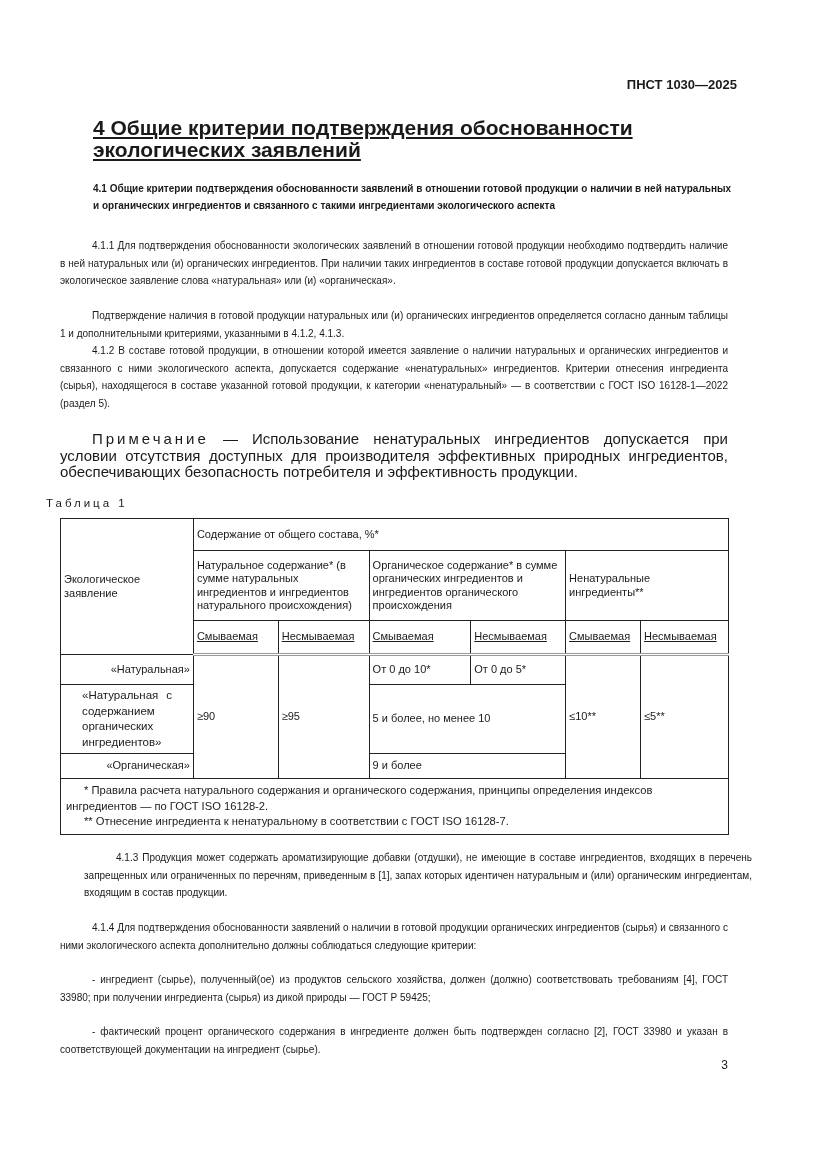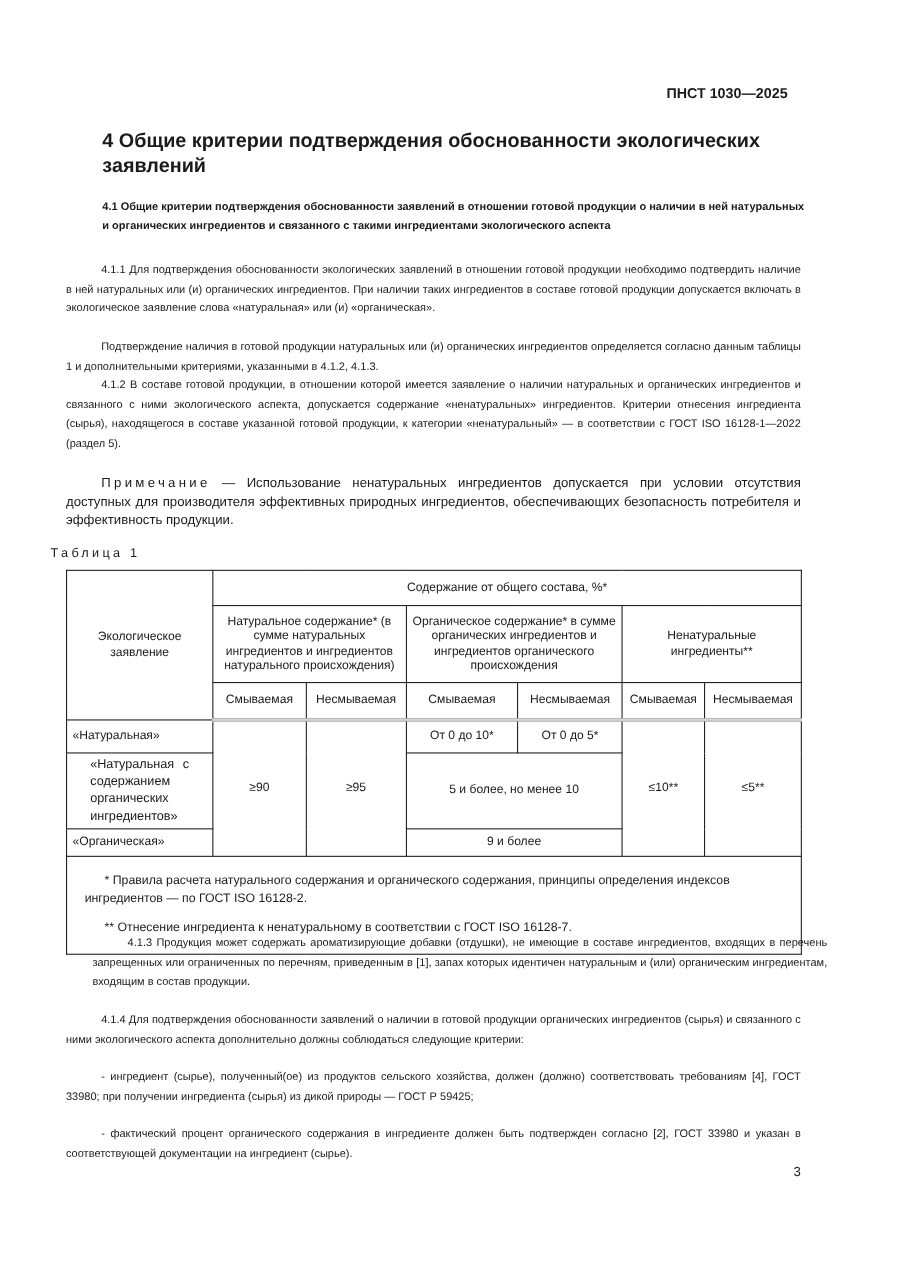--- a/index.html
+++ b/index.html
@@ -1,44 +1,44 @@
 <!DOCTYPE html>
 <html><head>
 <meta charset="utf-8">
 <style>
   html, body { margin: 0; padding: 0; background: #ffffff; }
   body {
     width: 827px; height: 1169px; position: relative; overflow: hidden;
     font-family: "Liberation Sans", sans-serif; color: #1a1a1a;
   }
   .abs { position: absolute; }
-  .doc-code { top: 77px; right: 111px; font-size: 13px; font-weight: bold; }
-  .h1 { left: 93px; top: 117px; width: 600px; font-size: 18px; font-weight: bold; line-height: 22px; }
+  .doc-code { top: 77px; right: 90px; font-size: 13px; font-weight: bold; }
+  .h1 { left: 93px; top: 117px; width: 600px; font-size: 21px; font-weight: bold; line-height: 22px; text-decoration: underline; }
   .h2 { left: 93px; top: 180px; width: 640px; font-size: 10px; font-weight: bold; line-height: 17px; }
   .para {
     left: 60px; width: 668px; font-size: 10px; line-height: 17.6px; text-align: justify;
     text-indent: 32px; margin: 0;
   }
-  .note { font-size: 12px; line-height: 16.5px; }
+  .note { font-size: 15px; line-height: 16.5px; }
   .spaced { letter-spacing: 3px; }
   .tbl-caption { left: 46px; top: 497px; font-size: 11.5px; letter-spacing: 3px; }
   table.t1 {
     position: absolute; left: 60px; top: 518px; width: 669px;
     border-collapse: collapse; font-size: 11px; line-height: 13.5px;
   }
   table.t1 td {
-    border: 1px solid #222; text-align: center; vertical-align: middle; padding: 0 3px;
+    border: 1px solid #222; vertical-align: middle; padding: 0 3px;
   }
-  table.t1 td.left { text-align: left; padding-left: 5px; }
+  table.t1 td.left { text-align: right; padding-left: 5px; }
   table.t1 td.justify { text-align: justify; padding: 3px 21px; font-size: 11.5px; line-height: 15.5px; }
-  table.t1 tr.head-last td { border-bottom: 3px double #999; }
+  table.t1 tr.head-last td { border-bottom: 3px double #999; text-decoration: underline; }
   table.t1 td.foot {
     text-align: left; padding: 4px 5px 4px 5px; font-size: 11.2px; line-height: 15.5px;
   }
-  .fn { text-indent: 18px; margin: 11px; }
+  .fn { text-indent: 18px; margin: 0; }
   .page-num { right: 99px; top: 1058px; font-size: 12px; }
 </style>
 </head>
 <body>
 
 <div class="abs doc-code">ПНСТ 1030—2025</div>
 
 <div class="abs h1">4  Общие критерии подтверждения обоснованности экологических заявлений</div>
 <div class="abs h2">4.1  Общие критерии подтверждения обоснованности заявлений в отношении готовой продукции о наличии в ней натуральных и органических ингредиентов и связанного с  такими ингредиентами экологического аспекта</div>
 

